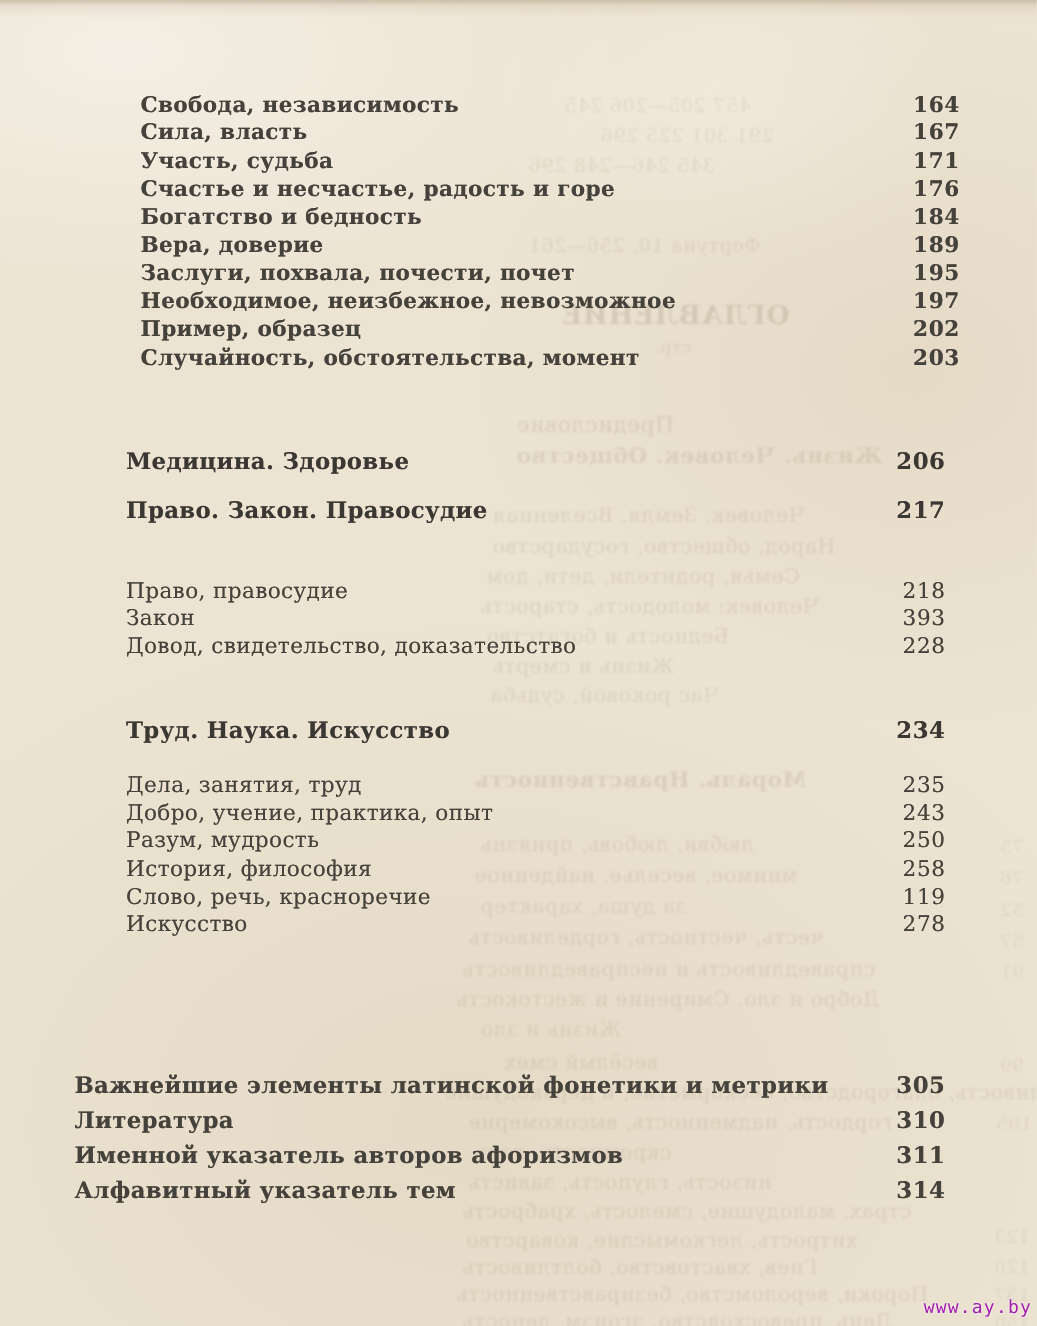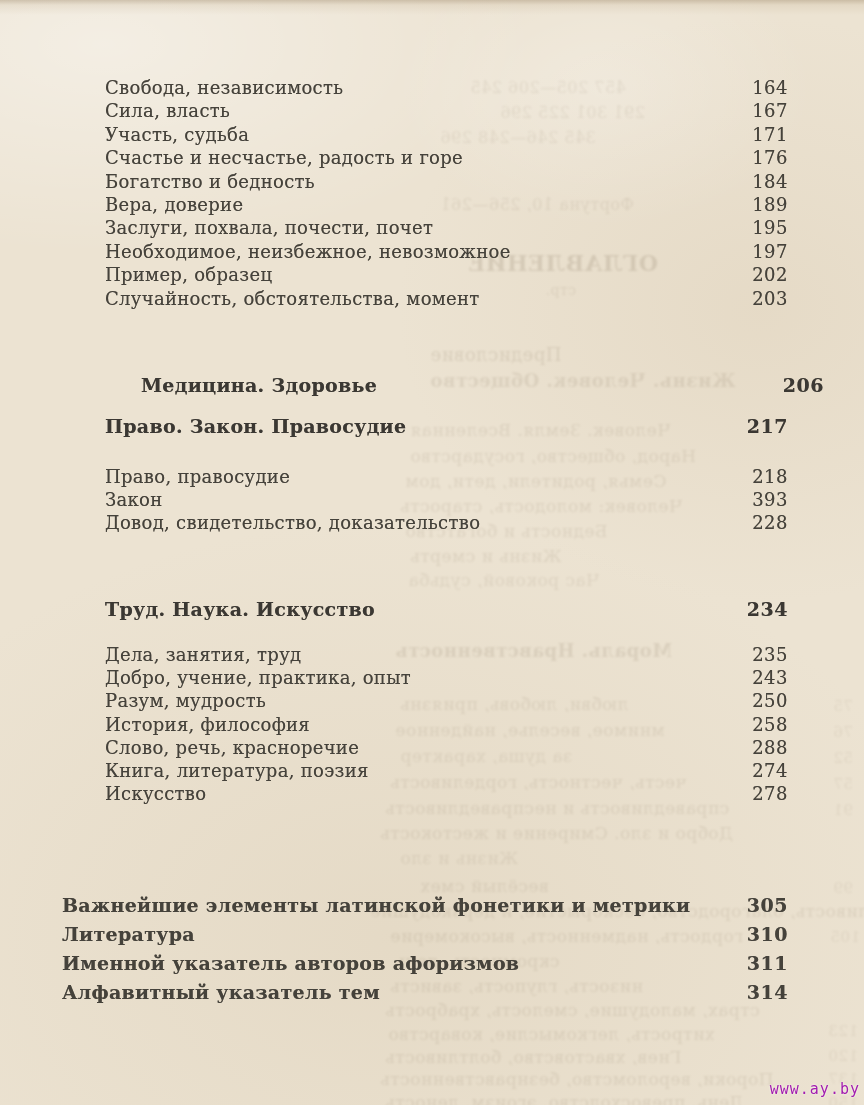--- a/index.html
+++ b/index.html
@@ -30,28 +30,28 @@
     letter-spacing:0.5px;
   }
 
   
   #content{position:absolute;inset:0;z-index:3;color:#45423b;}
   .block{position:absolute;}
   .row{display:flex;justify-content:space-between;align-items:baseline;}
   .lbl{white-space:nowrap;letter-spacing:0.3px;text-shadow:0 0 0.5px rgba(62,57,47,0.55);}
   .pg{white-space:nowrap;letter-spacing:0.5px;text-shadow:0 0 0.5px rgba(62,57,47,0.55);}
 
-  #block-a{left:105px;top:76px;width:683px;font-size:18px;}
+  #block-a{left:117px;top:76px;width:683px;font-size:18px;font-weight:bold;}
   #block-a .row{height:23.4px;line-height:23.4px;}
 
   #h-med,#h-pravo,#h-trud{left:105px;width:683px;font-size:19px;font-weight:700;color:#3b3833;}
-  #h-med{top:373px;margin-left:36px;}  #h-pravo{top:414px;}  #h-trud{top:597px;}
+  #h-med{top:373px;}  #h-pravo{top:414px;}  #h-trud{top:597px;}
   #h-med .row,#h-pravo .row,#h-trud .row{height:24px;line-height:24px;}
 
-  #block-b{left:105px;top:465px;width:683px;font-size:18px;}
+  #block-b{left:105px;top:481px;width:683px;font-size:18px;}
   #block-b .row{height:23.2px;line-height:23.2px;}
 
   #block-c{left:105px;top:643px;width:683px;font-size:18px;}
   #block-c .row{height:23.2px;line-height:23.2px;}
 
   #h-sovety{left:84px;top:849px;width:704px;font-size:19px;font-weight:700;color:#3b3833;}
   #h-sovety .row{height:26px;line-height:26px;}
 
   #block-d{left:62px;top:891px;width:726px;font-size:19px;font-weight:bold;}
   #block-d .row{height:29px;line-height:29px;}
@@ -204,25 +204,21 @@
       <div class="row">
         <span class="lbl">Разум, мудрость</span>
         <span class="pg">250</span>
       </div>
       <div class="row">
         <span class="lbl">История, философия</span>
         <span class="pg">258</span>
       </div>
       <div class="row">
         <span class="lbl">Слово, речь, красноречие</span>
-        <span class="pg">288</span>
-      </div>
-      <div class="row">
-        <span class="lbl">Книга, литература, поэзия</span>
-        <span class="pg">274</span>
+        <span class="pg">119</span>
       </div>
       <div class="row">
         <span class="lbl">Искусство</span>
         <span class="pg">278</span>
       </div>
     </div>
   <div class="block" id="block-d">
       <div class="row">
         <span class="lbl">Важнейшие элементы латинской фонетики и метрики</span>
         <span class="pg">305</span>

